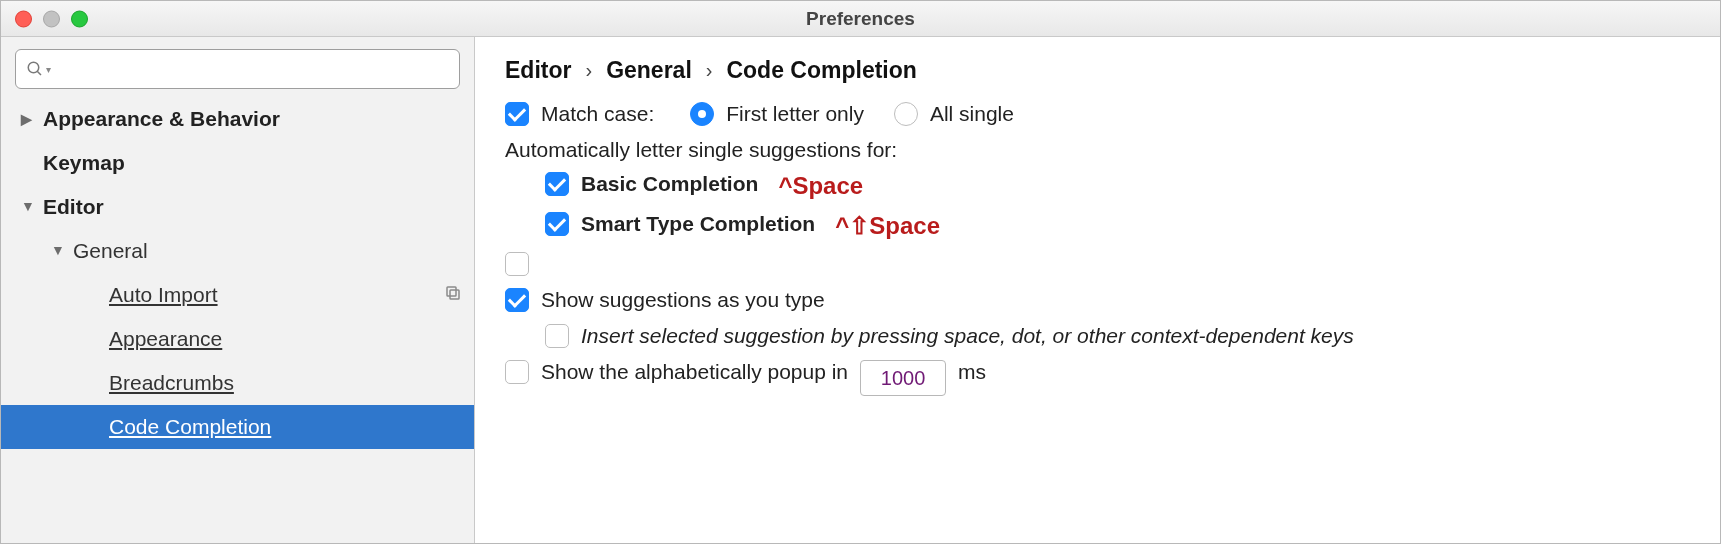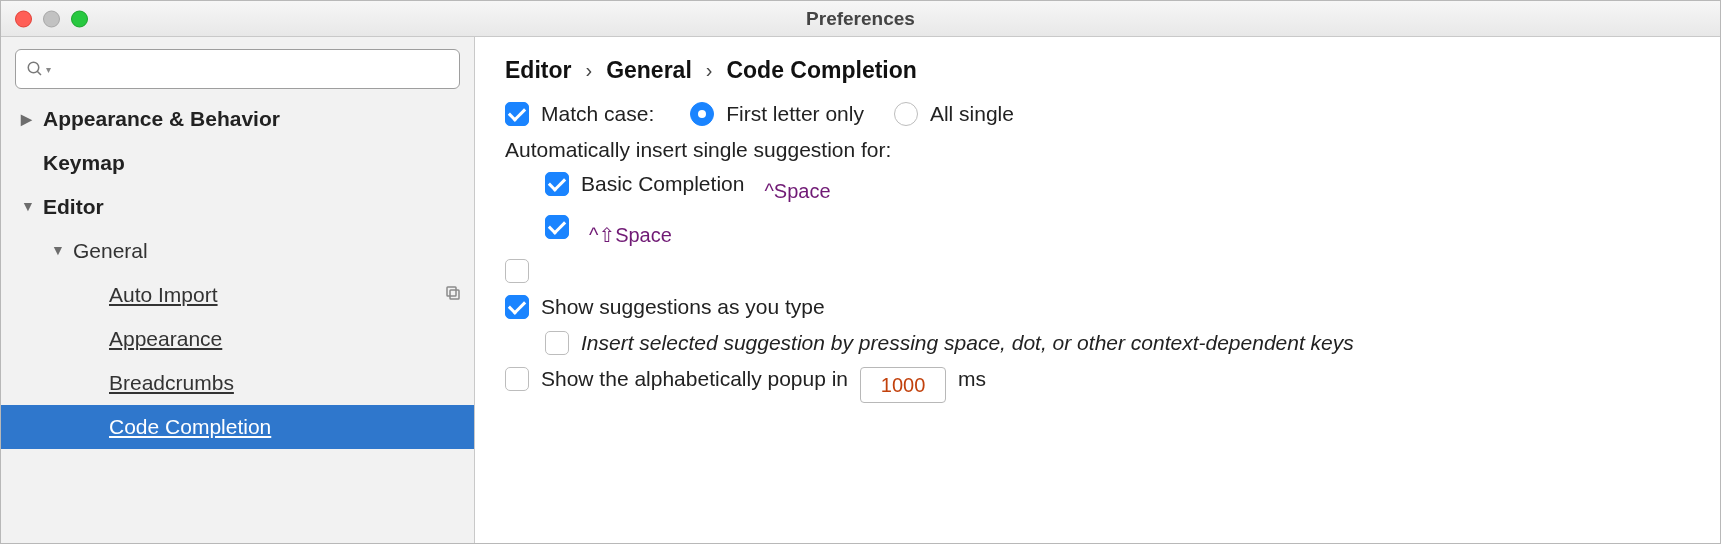--- a/index.html
+++ b/index.html
@@ -100,21 +100,21 @@
     margin-bottom: 18px;
   }
   .breadcrumb .sep { font-weight: 400; color:#444; font-size:20px; }
   .row {
     display: flex;
     gap: 12px;
     font-size: 21px;
     color: #222;
     margin-bottom: 12px;
   }
-  .indent1 { padding-left: 40px; }
+  .indent1 { padding-left: 40px; font-weight: bold; }
   .indent2 { padding-left: 40px; font-style: italic; }
   .checkbox {
     width: 24px; height: 24px; border-radius: 5px;
     border: 1px solid #bdbdbd; background:#fff;
     display:inline-flex; align-items:center; justify-content:center;
     flex-shrink:0;
   }
   .checkbox.checked {
     background: #1a84ff; border-color:#1a84ff;
   }
@@ -126,25 +126,25 @@
   .radio {
     width:24px; height:24px; border-radius:50%;
     border:1px solid #bdbdbd; background:#fff;
     display:inline-flex; align-items:center; justify-content:center;
     flex-shrink:0;
   }
   .radio.selected { border-color:#1a84ff; background:#1a84ff; }
   .radio.selected::after {
     content:""; width:8px; height:8px; border-radius:50%; background:#fff;
   }
-  .shortcut { color:#701a75; margin-left:8px; font-size:20px;margin-top:8px; }
+  .shortcut { color:#b91c1c; margin-left:8px; font-size:24px; }
   .num-input {
     width: 86px; height:36px;
     border:1px solid #b8b8b8; border-radius:4px;
-    text-align:center; font-size:20px; color:#c2410c;
+    text-align:center; font-size:20px; color:#701a75;
     background:#fff;
   }
   .sect-label { font-size:21px; color:#222; margin: 6px 0 10px 0; }
 </style>
 </head>
 <body>
 
 <div class="titlebar">
   <div class="traffic-lights">
     <div class="traffic-light tl-close"></div>
@@ -217,30 +217,31 @@
       <span class="checkbox checked"></span>
       <span>Match case:</span>
       <span style="width:12px"></span>
       <span class="radio selected"></span>
       <span>First letter only</span>
       <span style="width:6px"></span>
       <span class="radio"></span>
       <span>All single</span>
     </div>
 
-    <div class="sect-label">Automatically insert single suggestion for:</div>
+    <div class="sect-label">Automatically letter single suggestions for:</div>
 
     <div class="row indent1">
       <span class="checkbox checked"></span>
       <span>Basic Completion</span>
       <span class="shortcut">^Space</span>
     </div>
 
     <div class="row indent1">
       <span class="checkbox checked"></span>
+      <span>Smart Type Completion</span>
       <span class="shortcut">^⇧Space</span>
     </div>
 
     <div class="row">
       <span class="checkbox"></span>
     </div>
 
     <div class="row">
       <span class="checkbox checked"></span>
       <span>Show suggestions as you type</span>

